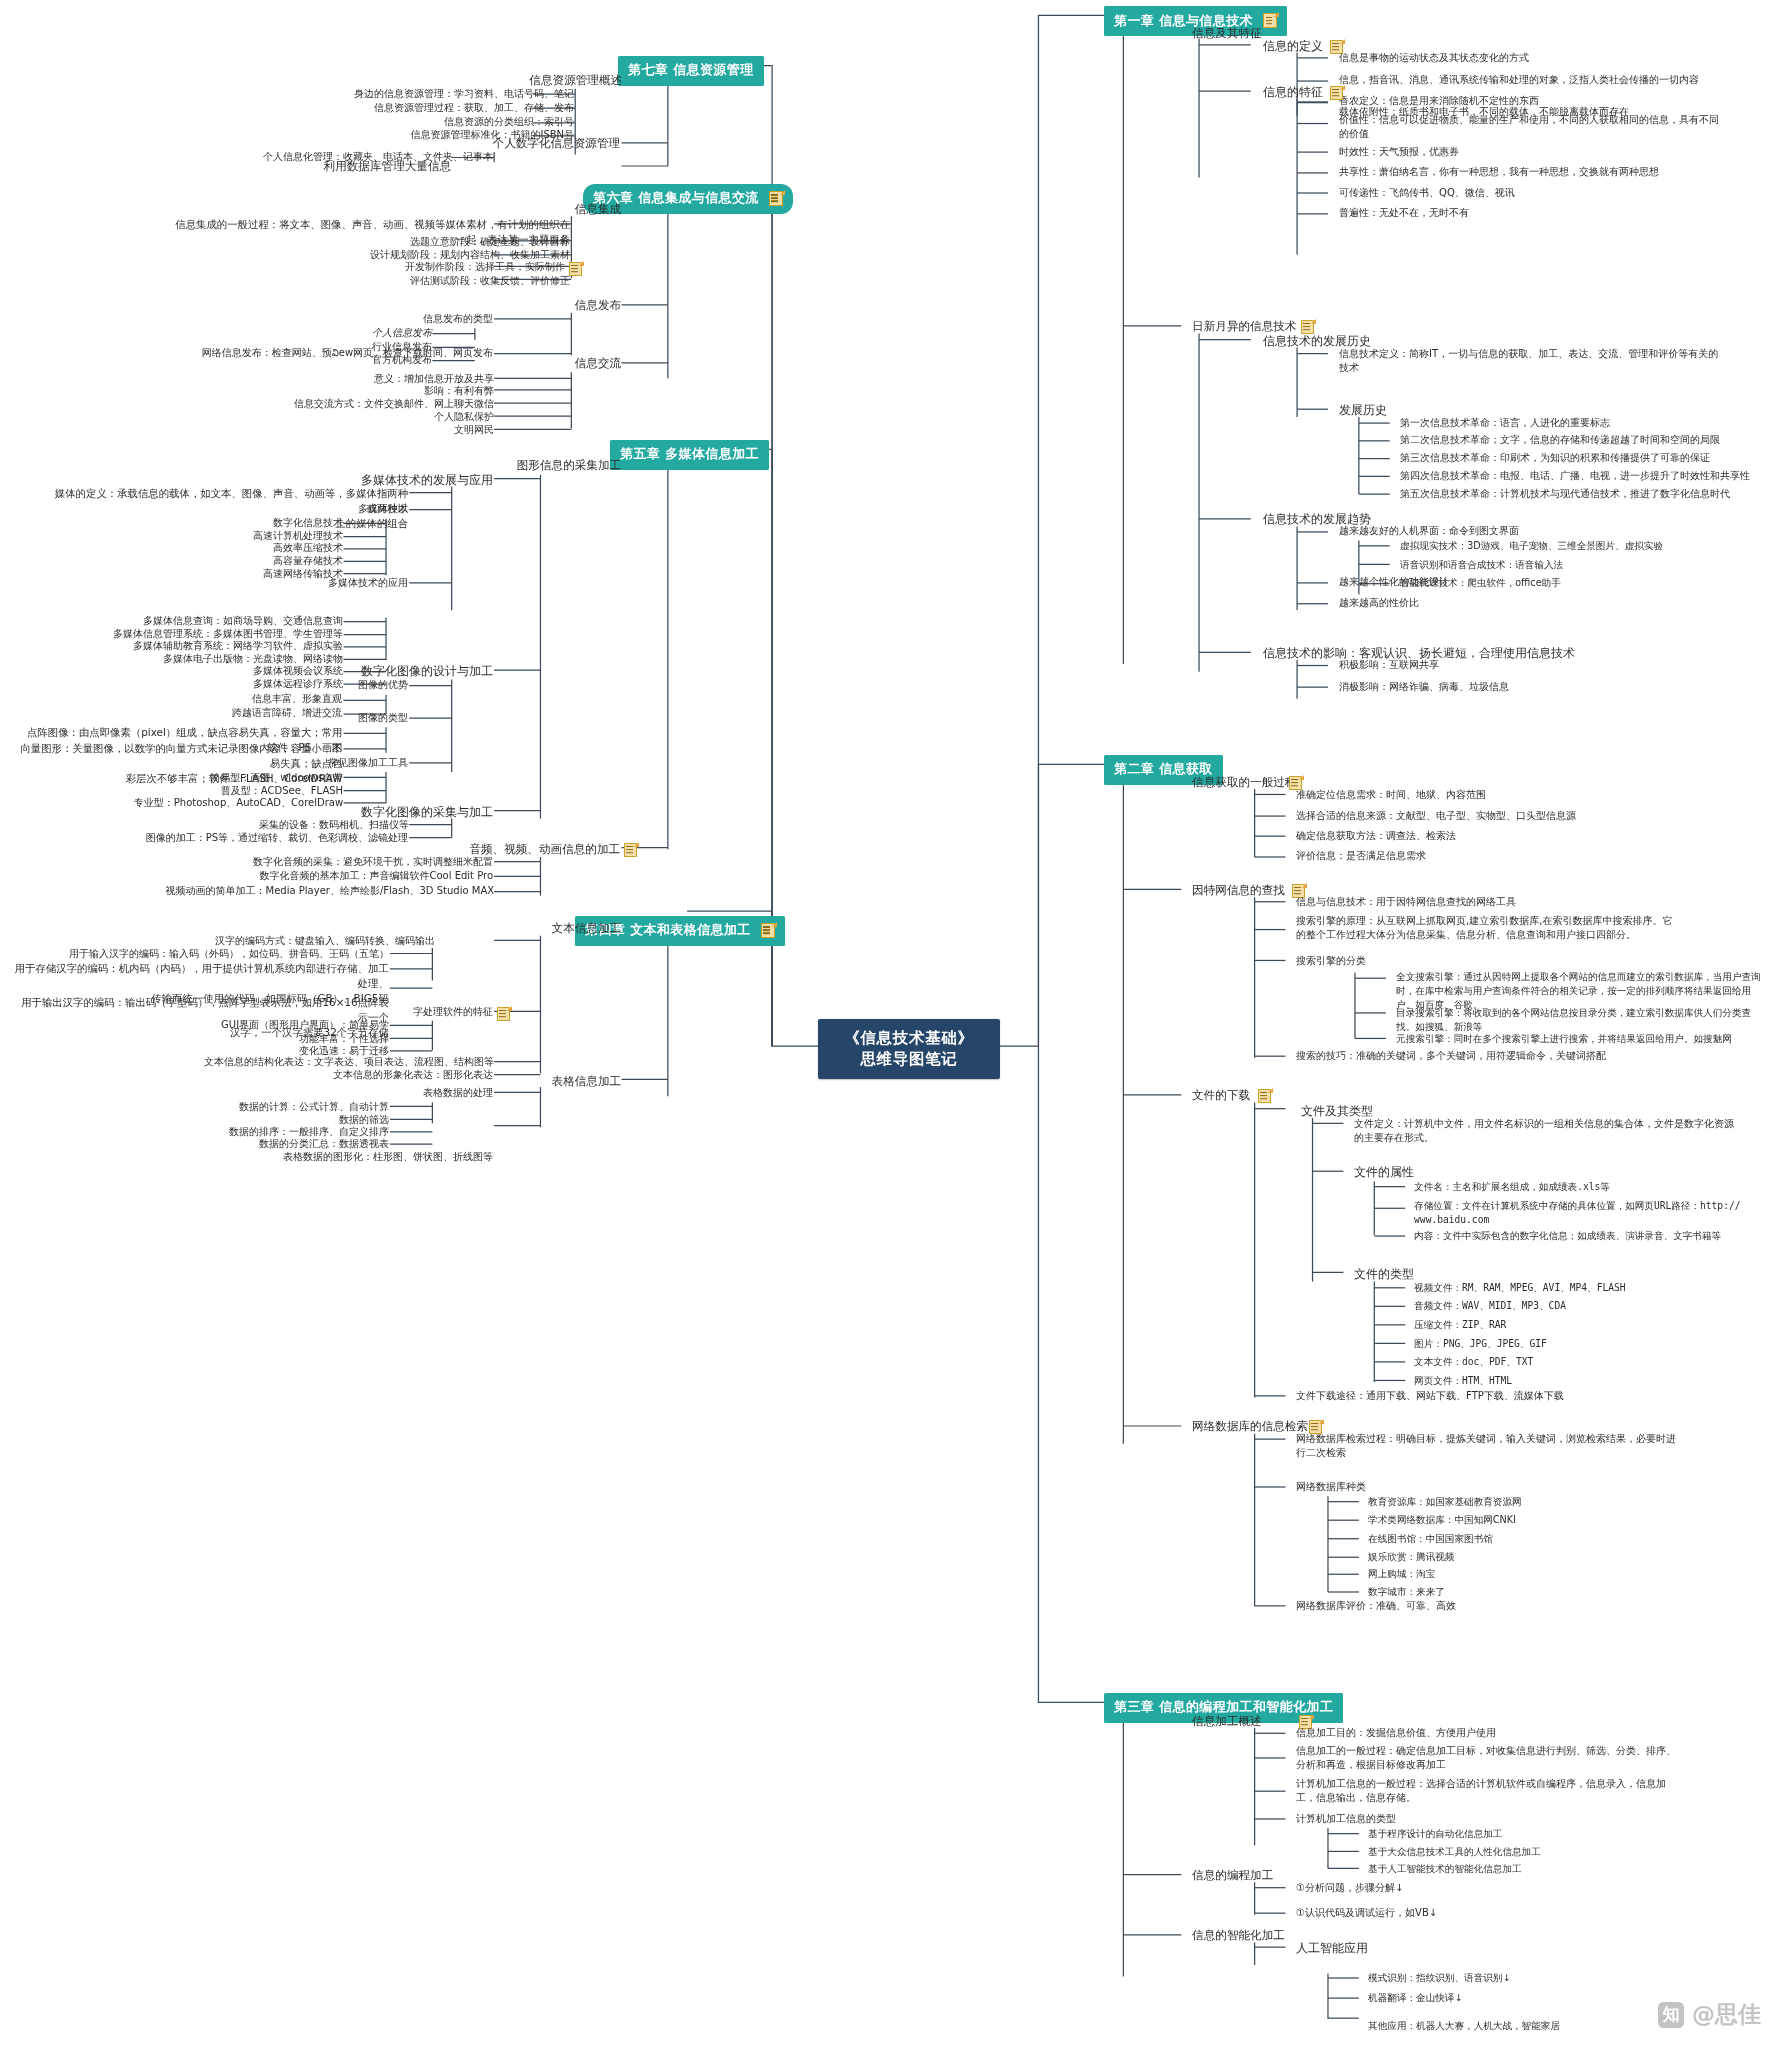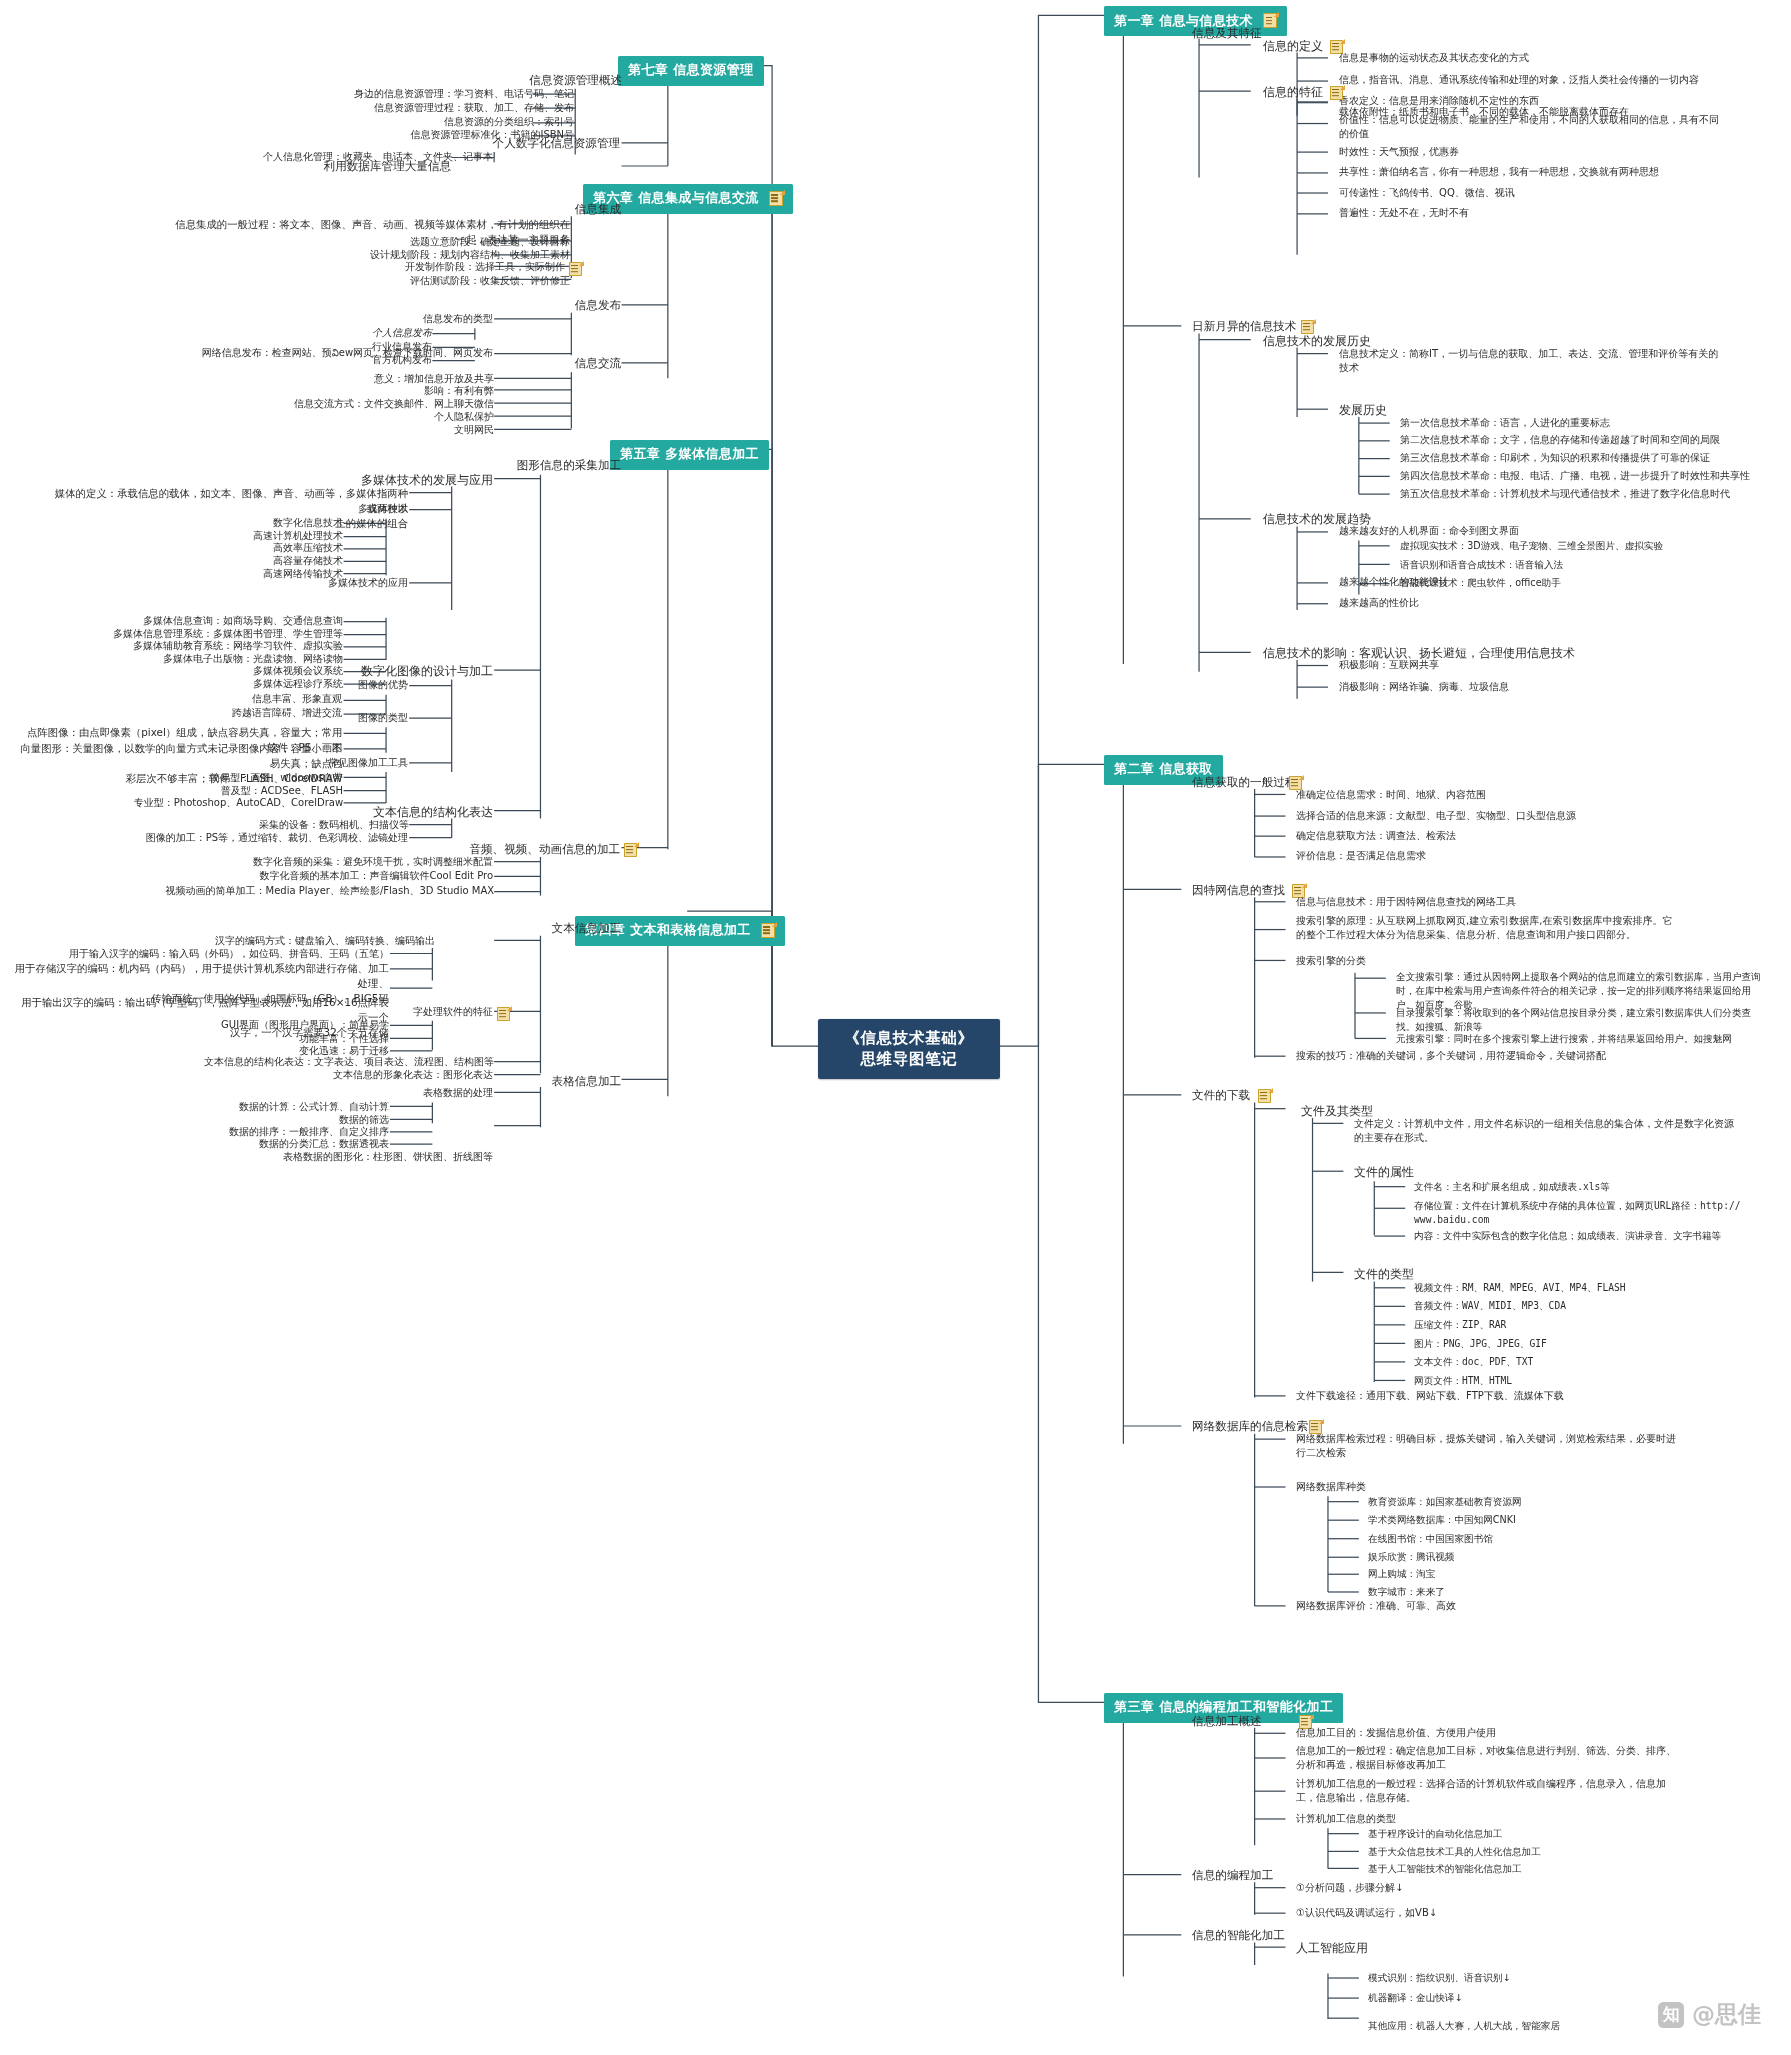--- a/index.html
+++ b/index.html
@@ -333,21 +333,21 @@
   <div class="chapter" style="left:1104px;top:1693px;">
     <span>第三章  信息的编程加工和智能化加工</span>
   </div>
   <div class="chapter" style="left:575px;top:916px;">
     <span>第四章  文本和表格信息加工</span>
     <span class="noteicon"></span>
   </div>
   <div class="chapter" style="left:610px;top:440px;">
     <span>第五章  多媒体信息加工</span>
   </div>
-  <div class="chapter" style="left:583px;top:184px;">
+  <div class="chapter" style="left:583px;top:184px;border-radius:12px;">
     <span>第六章  信息集成与信息交流</span>
     <span class="noteicon"></span>
   </div>
   <div class="chapter" style="left:618px;top:56px;">
     <span>第七章  信息资源管理</span>
   </div>
 
   <div class="node l2 nowrap" style="left:1189px;top:24px;">信息及其特征</div>
   <div class="node l3 nowrap" style="left:1260px;top:37px;">信息的定义</div>
   <span class="noteicon" style="position:absolute;left:1326px;top:40px;"></span>
@@ -520,21 +520,21 @@
   <div class="node l4 nowrap ra" style="left:154px;top:705px;width:185px;">跨越语言障碍、增进交流</div>
   <div class="node l4 nowrap ra" style="left:224px;top:710px;width:181px;">图像的类型</div>
   <div class="node ra" style="left:15.4px;top:724px;width:324px;">点阵图像：由点即像素（pixel）组成，缺点容易失真，容量大；常用软件：PS、画图</div>
   <div class="node ra" style="left:15.4px;top:740px;width:324px;">向量图形：关量图像，以数学的向量方式未记录图像内容，容量小，不易失真；缺点色
 彩层次不够丰富；软件：FLASH、CorelDRAW</div>
   <div class="node l4 nowrap ra" style="left:224px;top:755px;width:181px;">常见图像加工工具</div>
   <div class="node l4 nowrap ra" style="left:139px;top:770px;width:201px;">简易型：画图、widoows自带</div>
   <div class="node l4 nowrap ra" style="left:139px;top:783px;width:201px;">普及型：ACDSee、FLASH</div>
   <div class="node l4 nowrap ra" style="left:93px;top:795px;width:247px;">专业型：Photoshop、AutoCAD、CorelDraw</div>
 
-  <div class="node l3 nowrap ra" style="left:309px;top:803px;width:181px;">文本信息的结构化表达</div>
+  <div class="node l3 nowrap ra" style="left:309px;top:803px;width:181px;">数字化图像的采集与加工</div>
   <div class="node l4 nowrap ra" style="left:178px;top:817px;width:228px;">采集的设备：数码相机、扫描仪等</div>
   <div class="node l4 nowrap ra" style="left:116px;top:830px;width:289px;">图像的加工：PS等，通过缩转、裁切、色彩调校、滤镜处理</div>
 
   <div class="node l2 nowrap ra" style="left:401px;top:840px;width:216px;">音频、视频、动画信息的加工</div>
   <span class="noteicon" style="position:absolute;left:620px;top:843px;"></span>
   <div class="node l4 nowrap ra" style="left:154px;top:854px;width:336px;">数字化音频的采集：避免环境干扰，实时调整细米配置</div>
   <div class="node l4 nowrap ra" style="left:154px;top:868px;width:336px;">数字化音频的基本加工：声音编辑软件Cool Edit Pro</div>
   <div class="node l4 nowrap ra" style="left:120px;top:883px;width:371px;">视频动画的简单加工：Media Player、绘声绘影/Flash、3D Studio MAX</div>
 
   <div class="node l2 nowrap ra" style="left:475px;top:919px;width:143px;">文本信息加工</div>

